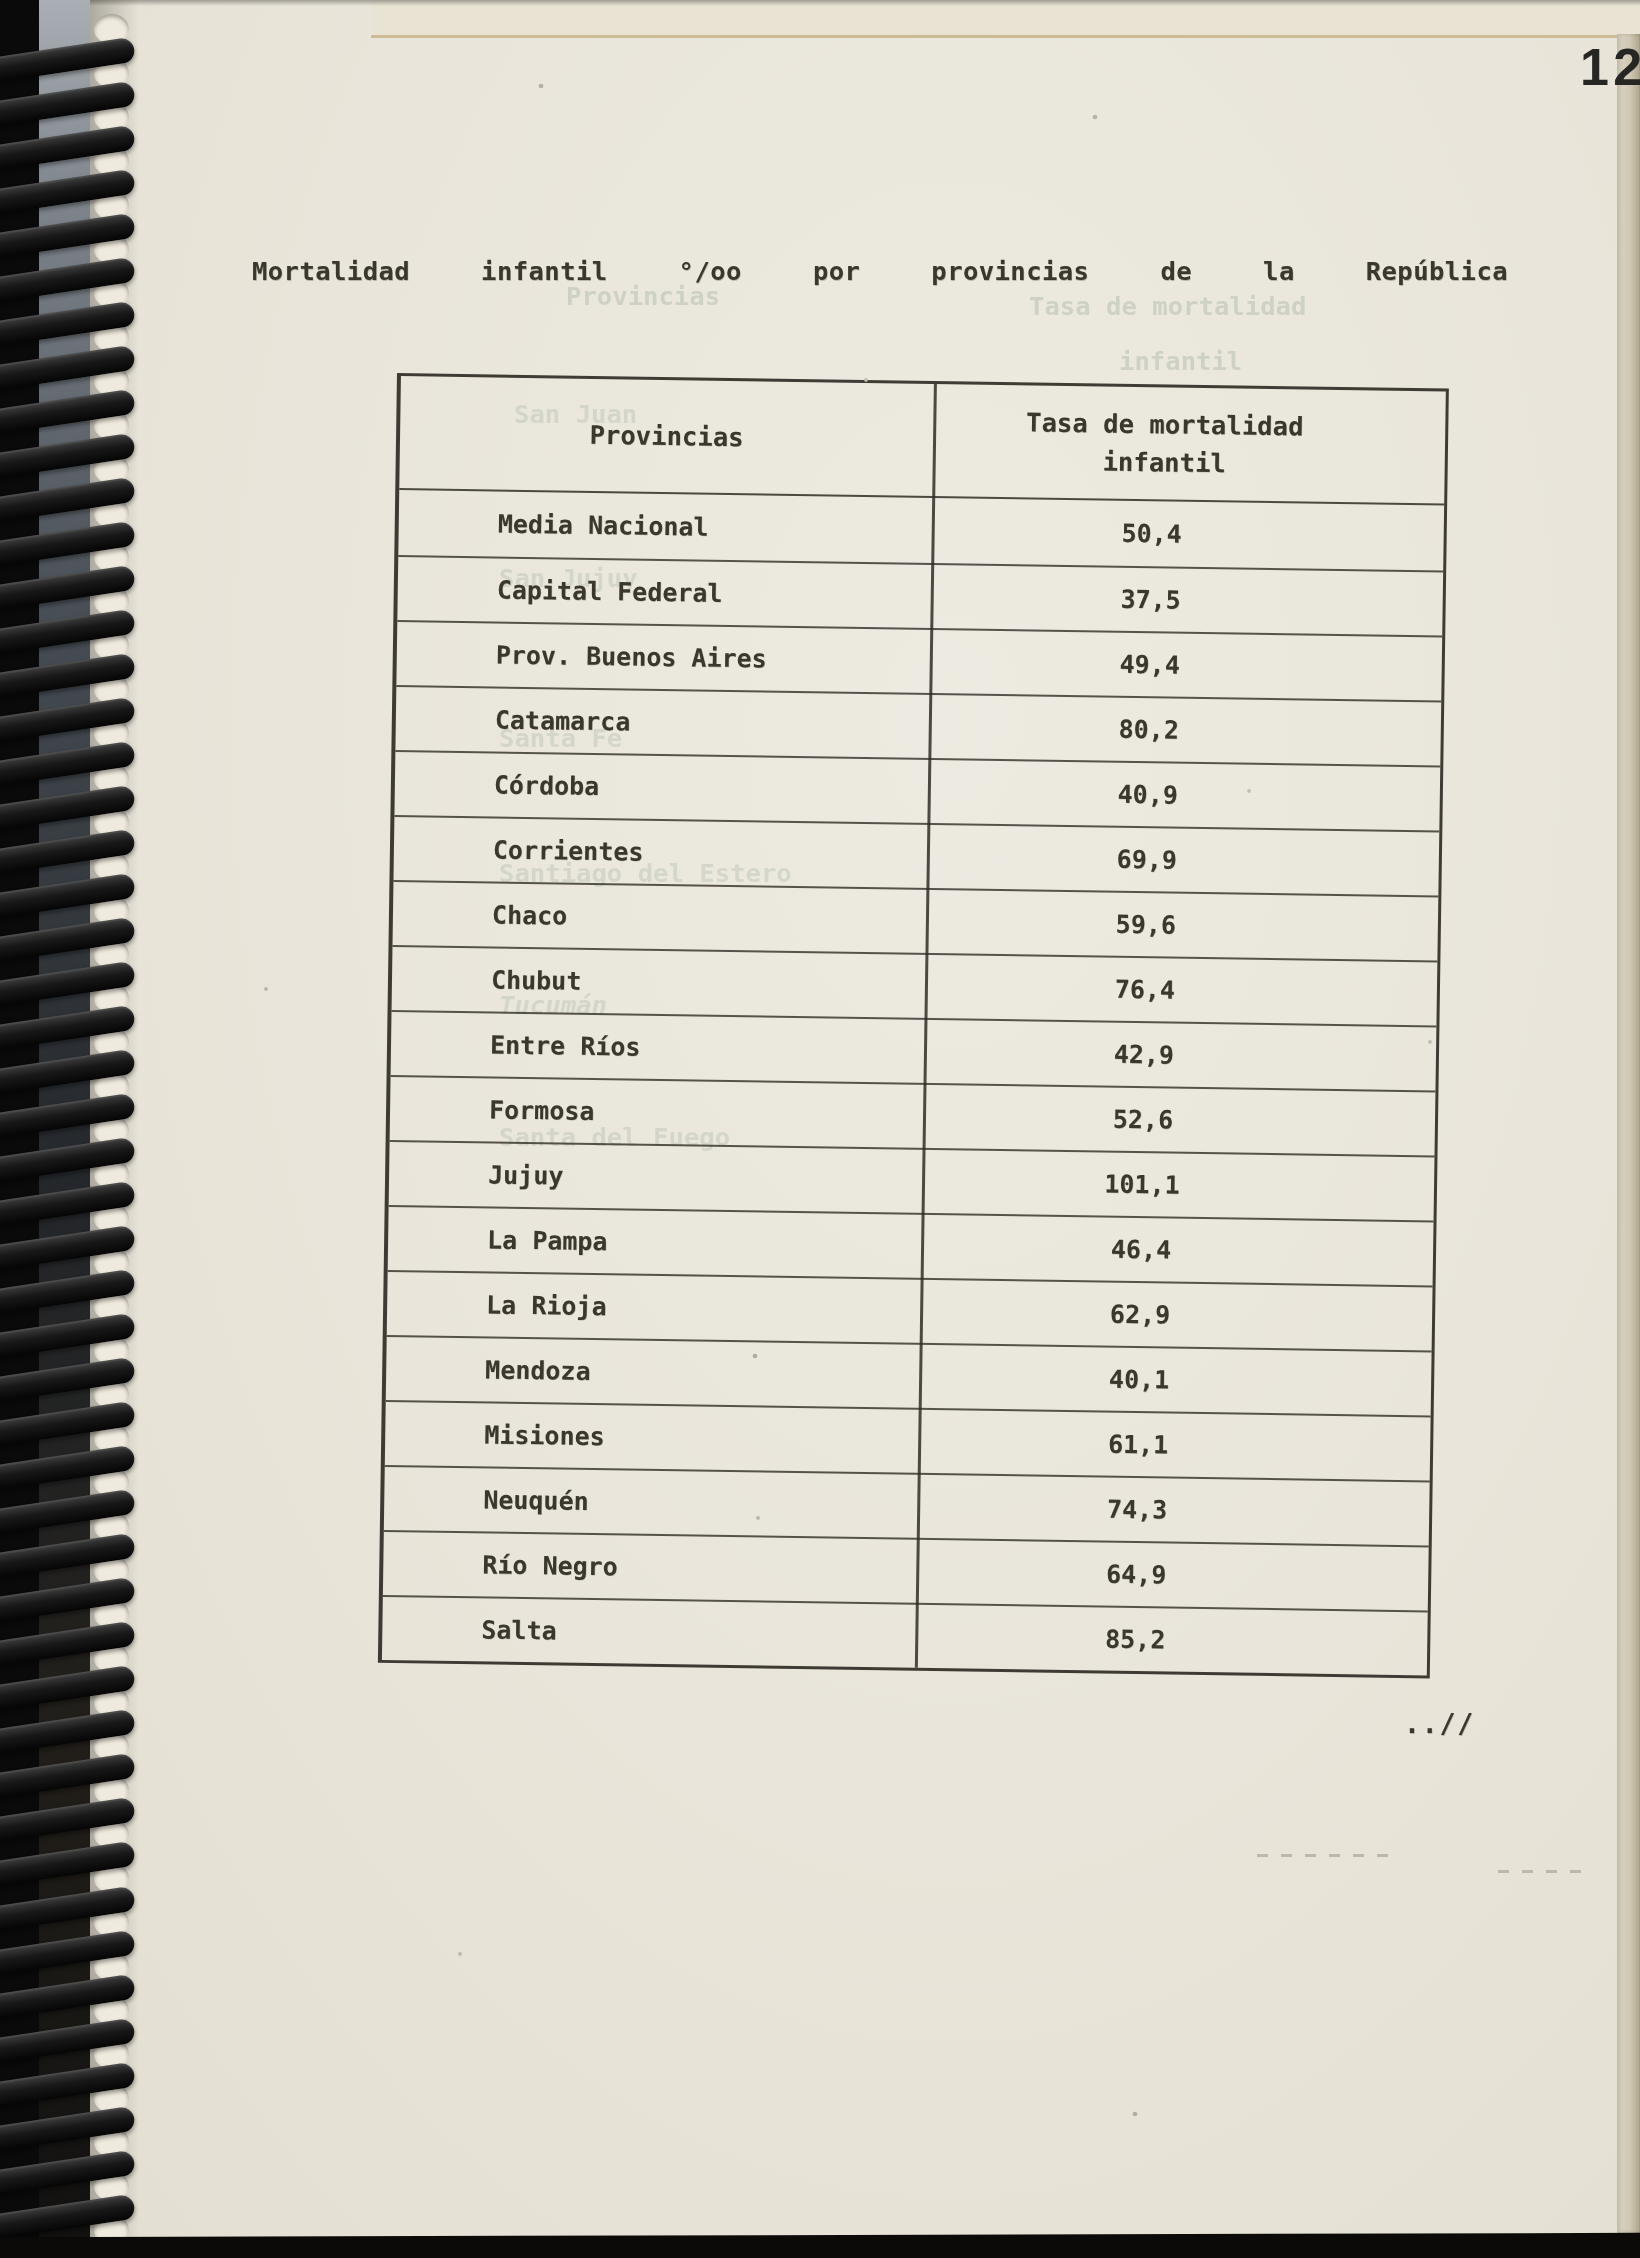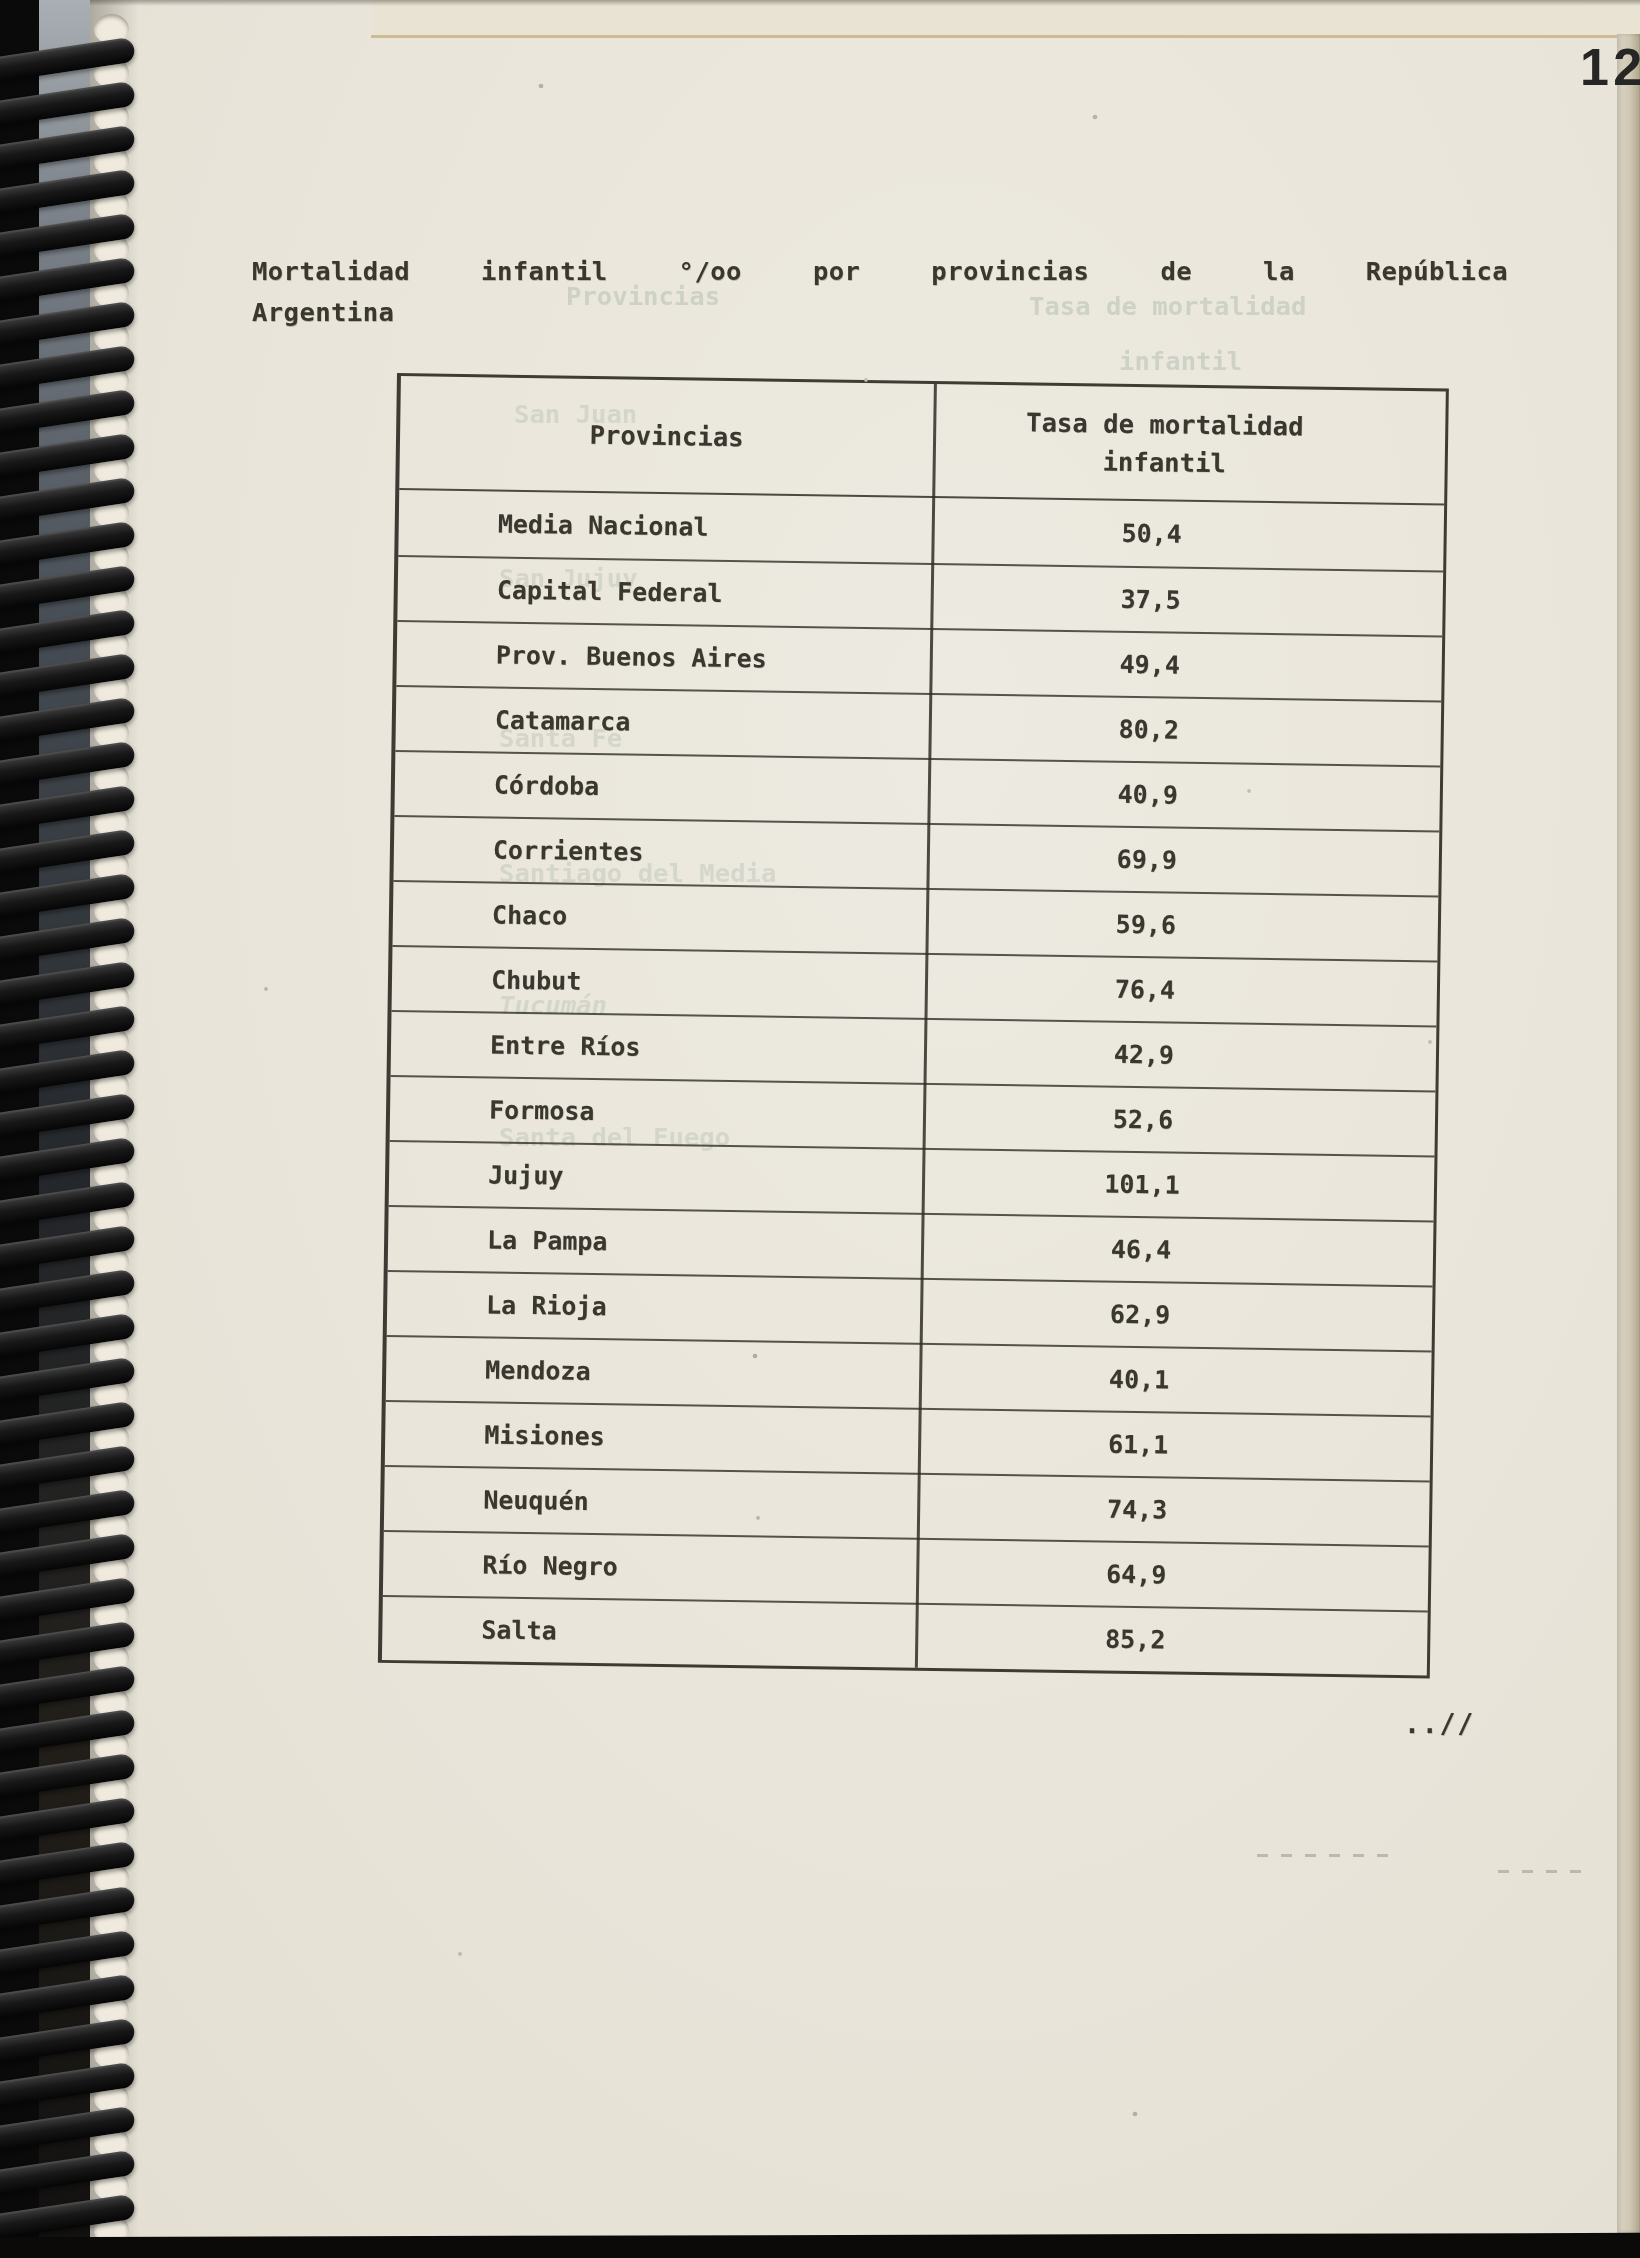--- a/index.html
+++ b/index.html
@@ -86,39 +86,38 @@
 <div class="abs top-shadow"></div>
 <div class="abs right-edge" id="right-edge"></div>
 
 <div id="ghost-layer">
   <div class="ghost" style="left:566px;top:281px">Provincias</div>
   <div class="ghost" style="left:1029px;top:291px">Tasa de mortalidad</div>
   <div class="ghost" style="left:1119px;top:346px">infantil</div>
 <div class="ghost" style="left: 514px; top: 399px; opacity: 0.24;">San Juan</div>
     <div class="ghost" style="left: 499px; top: 563px; opacity: 0.24;">San Jujuy</div>
     <div class="ghost" style="left: 499px; top: 723px; opacity: 0.24;">Santa Fe</div>
-    <div class="ghost" style="left: 499px; top: 858px; opacity: 0.24;">Santiago del Media</div>
+    <div class="ghost" style="left: 499px; top: 858px; opacity: 0.24;">Santiago del Estero</div>
     <div class="ghost" style="left: 499px; top: 990px; opacity: 0.24; font-style: italic;">Tucumán</div>
     <div class="ghost" style="left: 499px; top: 1122px; opacity: 0.24;">Santa del Fuego</div>
   </div>
 
 <div class="abs page-num">12</div>
 
 <div class="abs title ink">
   <div class="title-line1" id="title-line1">
       <span class="ink">Mortalidad</span>
       <span class="ink">infantil</span>
       <span class="ink">°/oo</span>
       <span class="ink">por</span>
       <span class="ink">provincias</span>
       <span class="ink">de</span>
       <span class="ink">la</span>
       <span class="ink">República</span>
     </div>
-  <div class="title-line2">Argentina</div>
 </div>
 
 <div class="abs mtable">
   <div class="vline"></div>
   <div class="thead">
     <div class="th th-prov ink">Provincias</div>
     <div class="th th-tasa ink">
       <span>Tasa de mortalidad</span>
       <span>infantil</span>
     </div>

